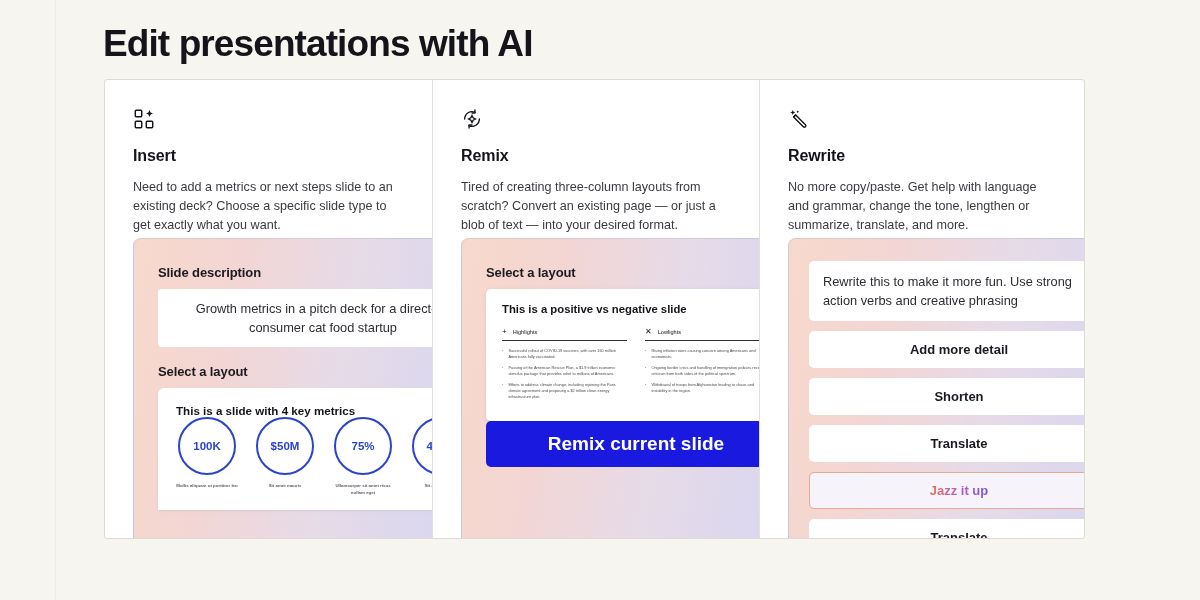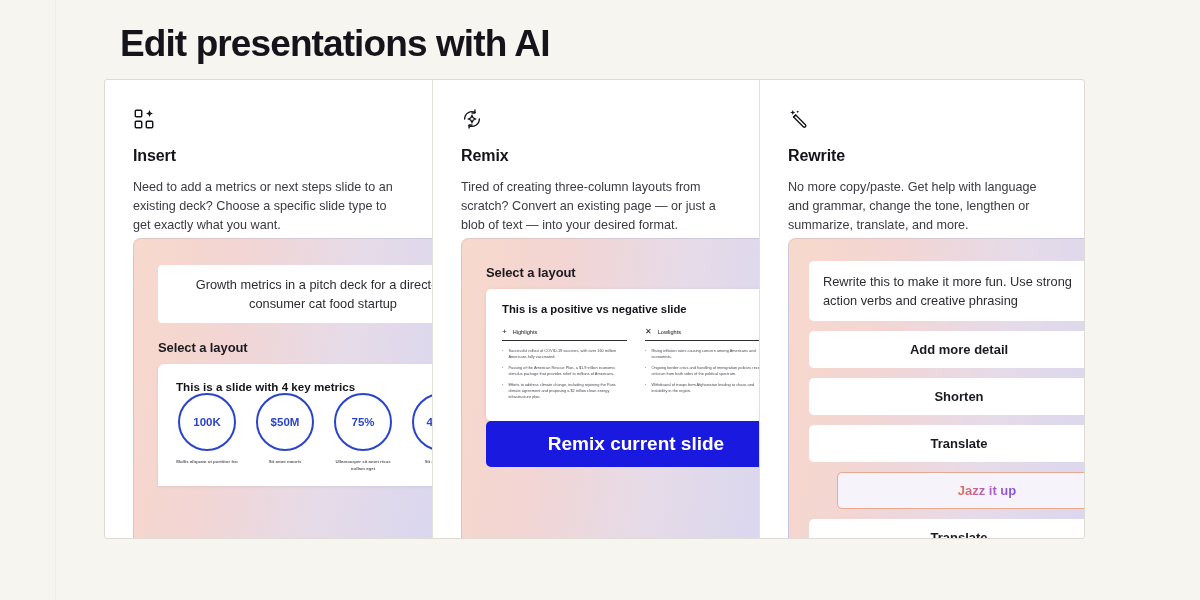--- a/index.html
+++ b/index.html
@@ -15,21 +15,21 @@
 
   .faint-rule {
     position: absolute;
     left: 55px; top: 0; bottom: 0;
     width: 1px;
     background: #efece5;
   }
 
   .page-title {
     position: absolute;
-    left: 120px; top: 20px;
+    left: 103px; top: 20px;
     font-size: 37px;
     font-weight: bold;
     letter-spacing: -0.9px;
     color: #15141a;
     line-height: 48px;
   }
 
   .cards {
     position: absolute;
     left: 104px; top: 79px;
@@ -207,21 +207,20 @@
     font-weight: bold;
     color: #1b1a20;
     margin-bottom: 10px;
     cursor: pointer;
   }
   .rw-opt.accent {
     background: #f6f3fb;
     border: 1px solid #e9a98f;
     padding: 10px 0;
     background-clip: padding-box;
-    margin-left: 28px;
   }
   .rw-opt.accent span {
     background: linear-gradient(90deg, #e2714f 0%, #b05ec6 55%, #7b53d8 100%);
     -webkit-background-clip: text;
     background-clip: text;
     color: transparent;
   }
 </style>
 </head>
 <body>
@@ -240,20 +239,21 @@
           <rect x="2.5" y="14.5" width="7" height="7" rx="1"></rect>
           <rect x="14.5" y="14.5" width="7" height="7" rx="1"></rect>
           <path d="M18 2.2l1.2 2.6 2.6 1.2-2.6 1.2L18 9.8l-1.2-2.6L14.2 6l2.6-1.2z" fill="#15141a" stroke="none"></path>
         </svg>
       </div>
       <div class="card-title">Insert</div>
       <div class="card-desc">Need to add a metrics or next steps slide to an existing deck? Choose a specific slide type to get exactly what you want.</div>
     </div>
 
     <div class="preview">
+      <div class="panel-label">Slide description</div>
       <div class="text-input">Growth metrics in a pitch deck for a direct-to-consumer cat food startup</div>
       <div class="panel-label">Select a layout</div>
 
       <div class="slide">
         <div class="slide-title">This is a slide with 4 key metrics</div>
         <div class="metrics">
           <div class="metric">
             <div class="metric-circle">100K</div>
             <div class="metric-caption">Mollis aliquam ut porttitor leo</div>
           </div>

